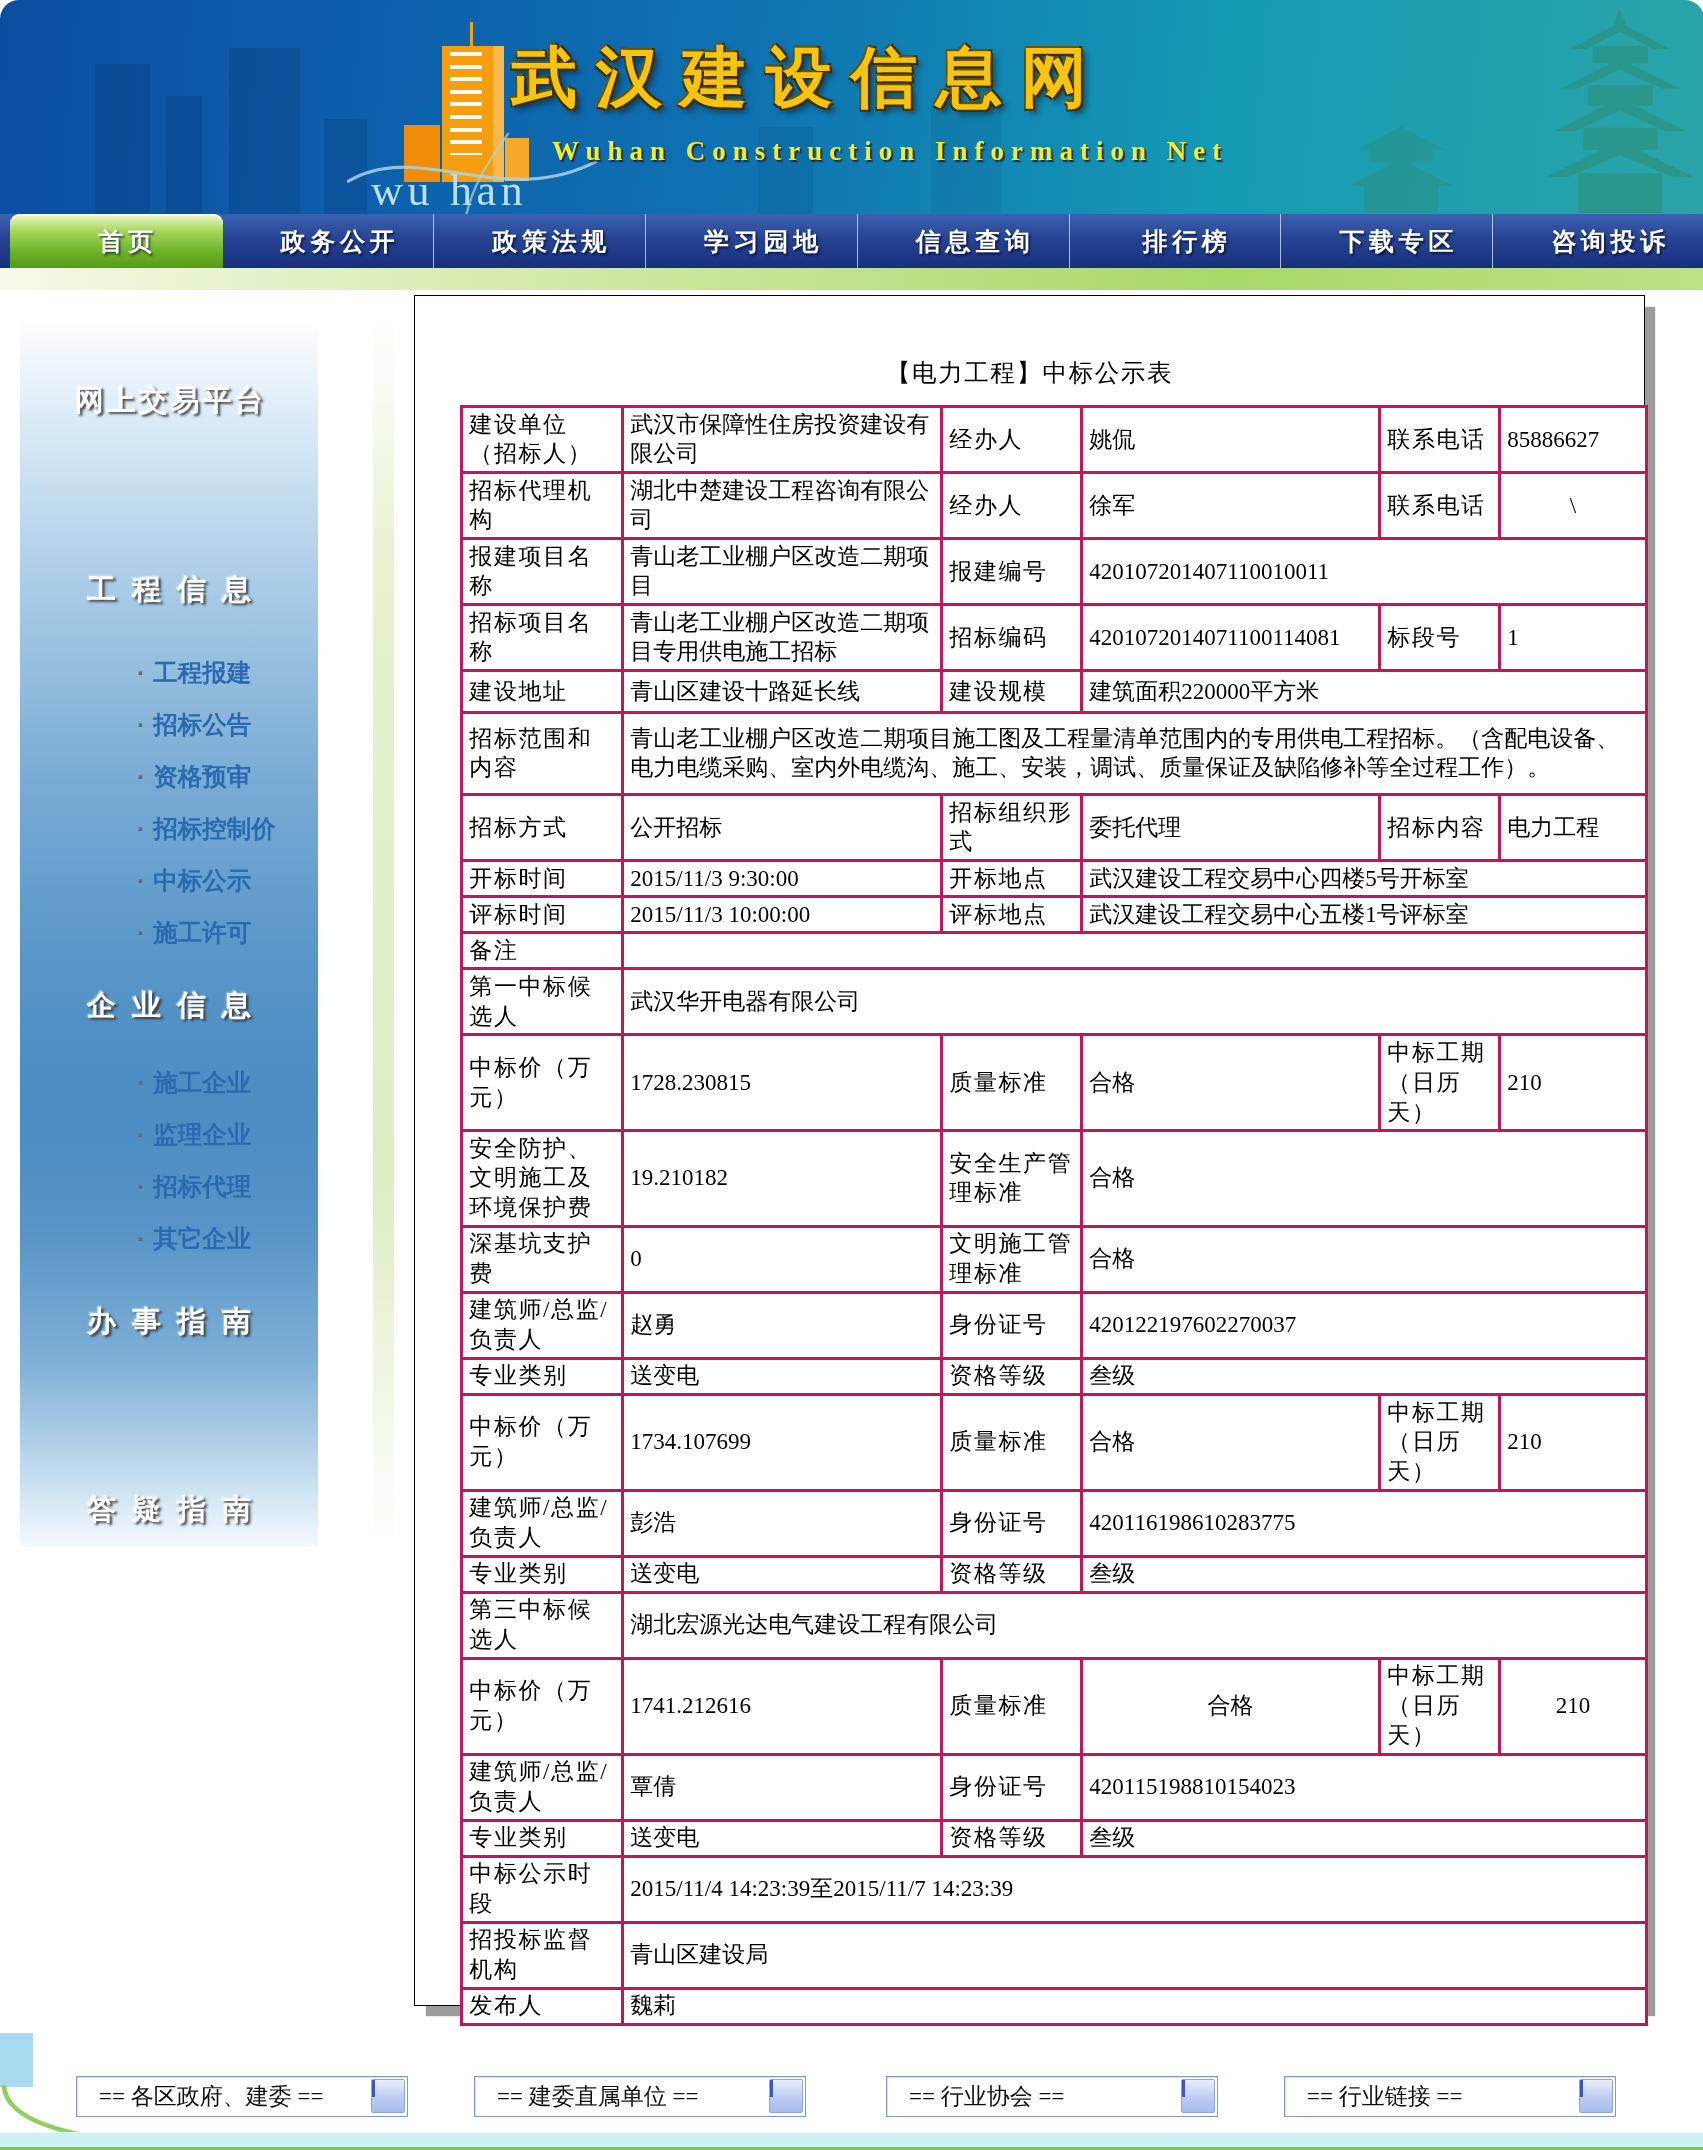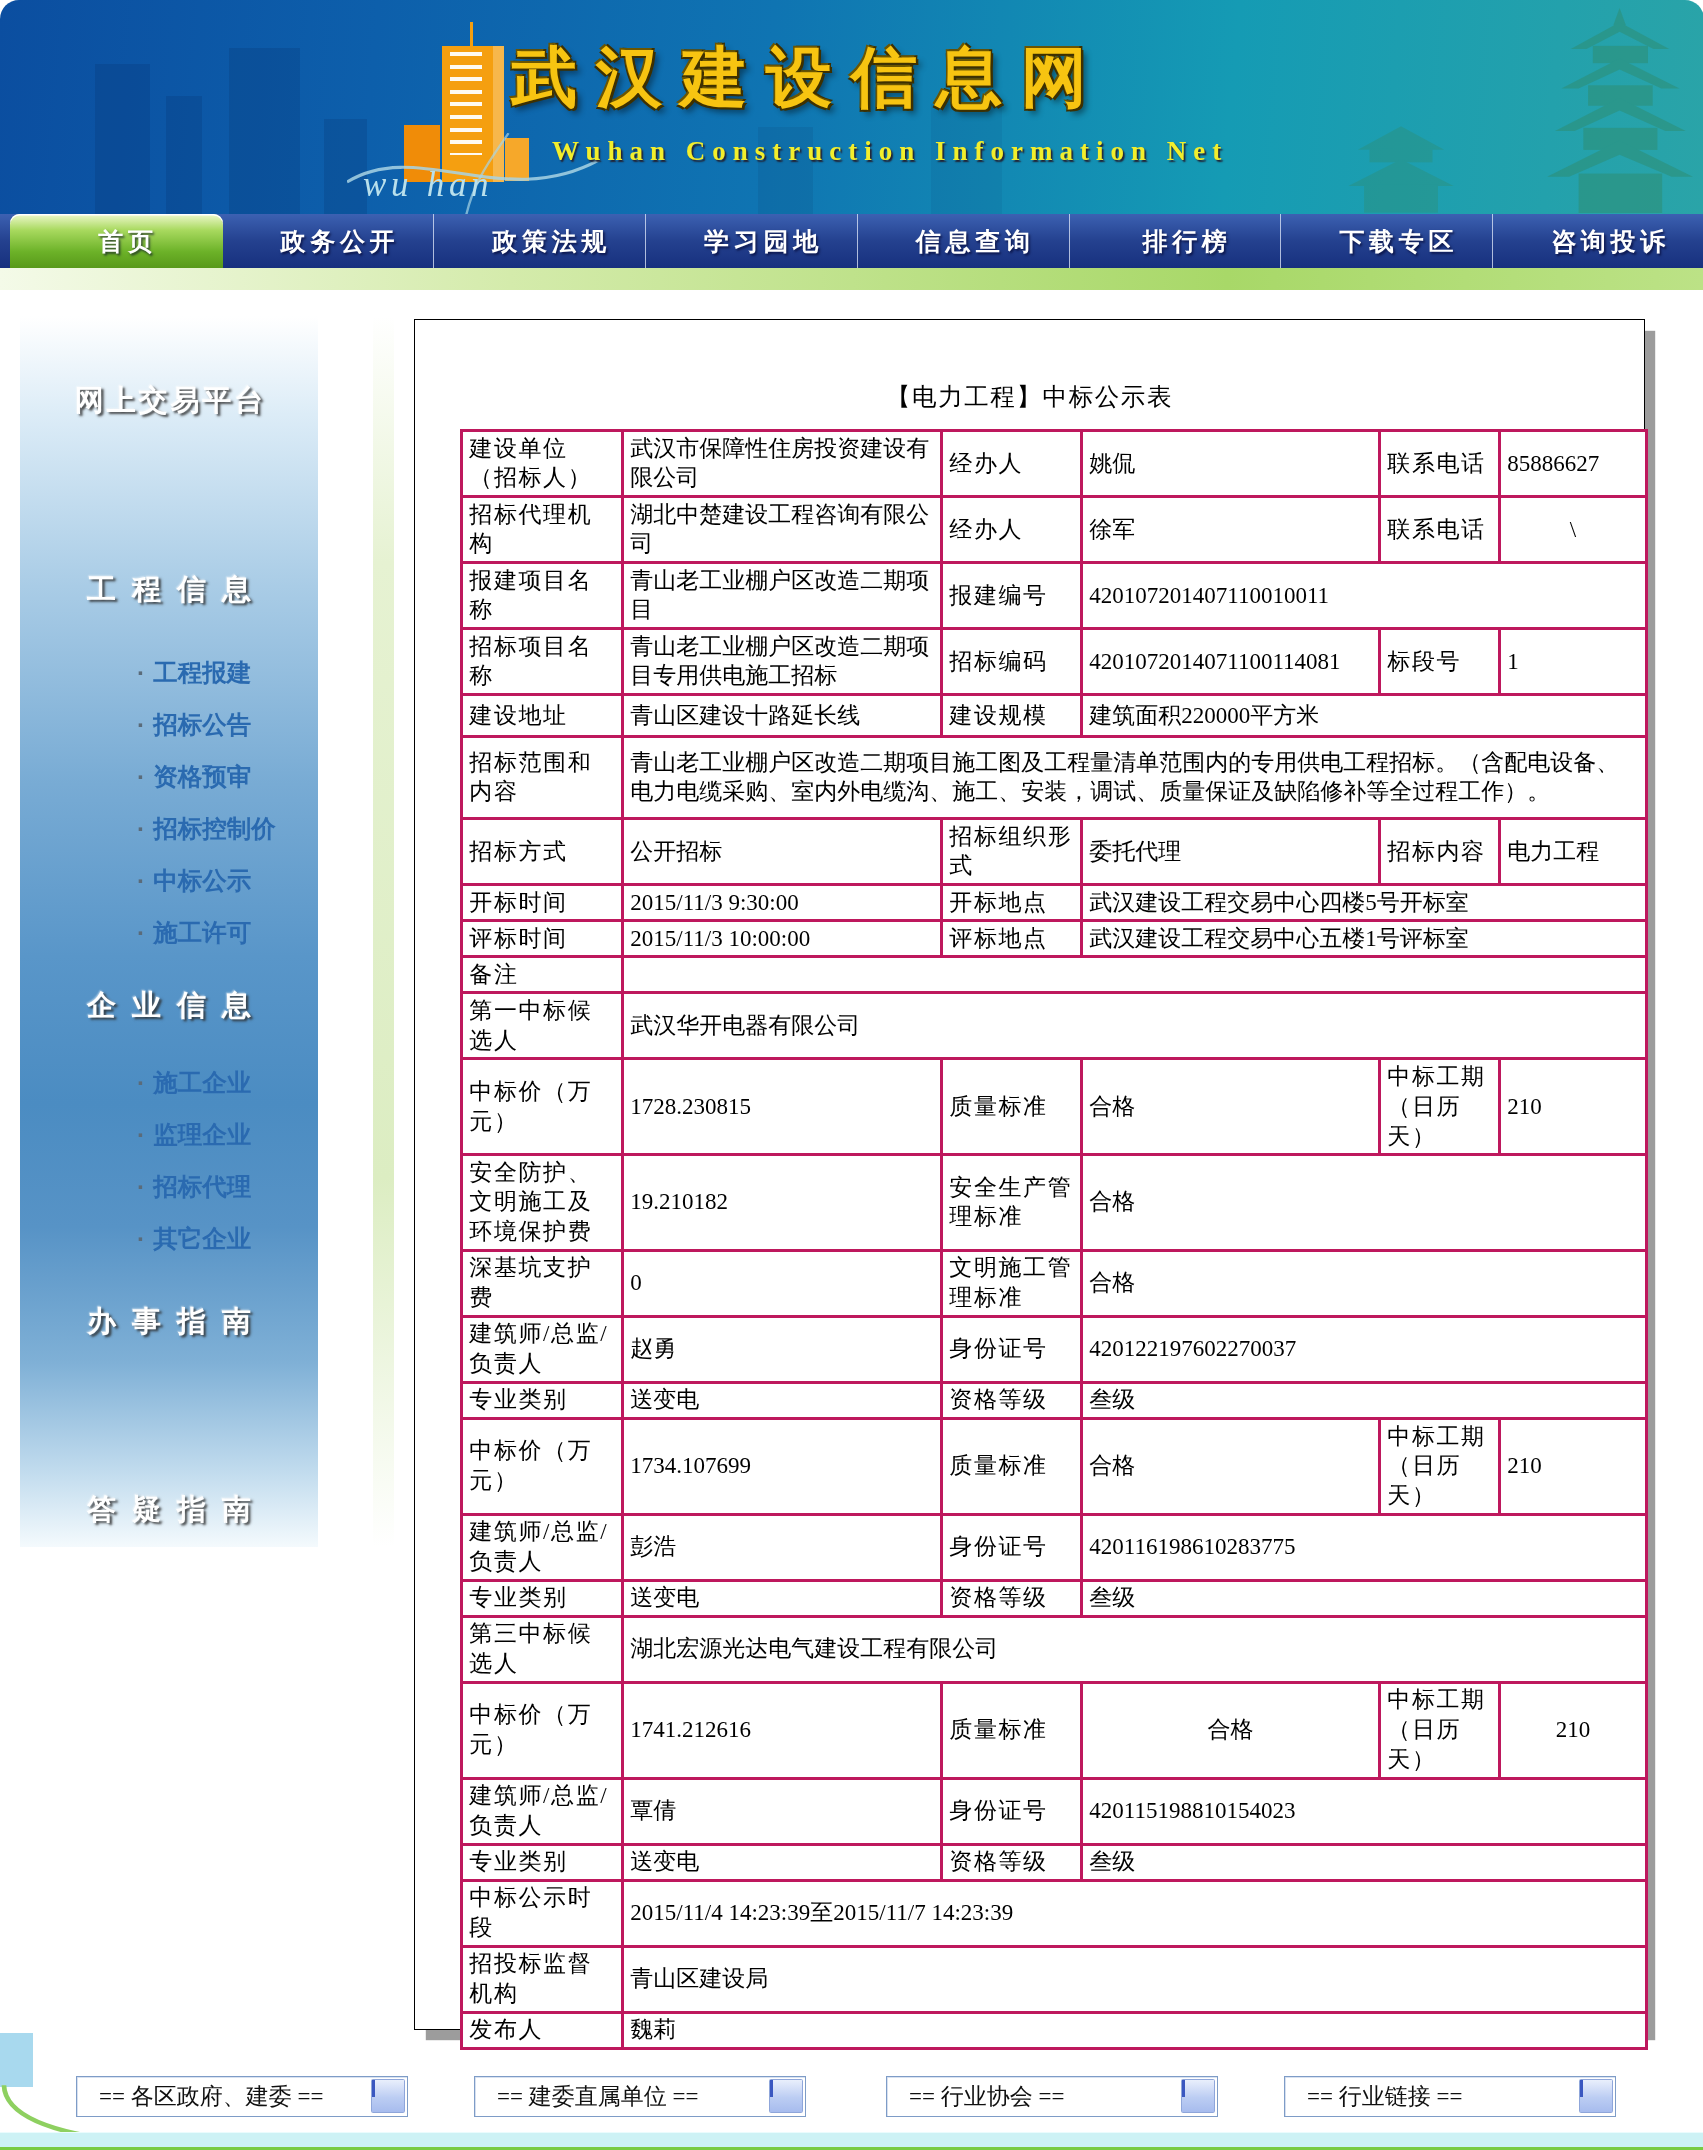--- a/index.html
+++ b/index.html
@@ -19,21 +19,21 @@
   .sk5{left:758px;width:55px;height:87px;background:rgba(8,40,92,.10);}
   .sk6{left:931px;width:71px;height:110px;background:rgba(8,40,92,.08);}
   .logo-tower{position:absolute;left:442px;top:46px;width:62px;height:136px;background:#f59f10;
               box-shadow:inset -11px 0 0 rgba(255,255,255,.25);}
   .logo-tower:before{content:"";position:absolute;left:8px;top:6.3px;width:32px;height:103px;
               background:repeating-linear-gradient(180deg,rgba(255,255,255,.95) 0 4px,transparent 4px 12.6px);}
   .logo-pole{position:absolute;left:470px;top:22px;width:3.2px;height:25px;background:#f59f10;}
   .logo-block-l{position:absolute;left:404px;top:125px;width:36px;height:57px;background:#f08c08;}
   .logo-block-r{position:absolute;left:505px;top:138px;width:24px;height:43px;background:#f6a82a;}
   .logo-script{position:absolute;left:347px;top:133px;width:260px;height:87px;}
-  .logo-script-text{position:absolute;left:16px;top:32px;font-style:italic;font-size:35px;color:#b9e0ec;
+  .logo-script-text{position:absolute;left:24px;top:32px;font-size:44px;color:#b9e0ec;
                     font-family:"Liberation Serif",serif;letter-spacing:4.7px;}
   .site-title{position:absolute;left:511px;top:33px;font-family:Liberation Serif, serif;
               font-size:66px;font-weight:bold;color:#f7c411;letter-spacing:19px;white-space:nowrap;
               text-shadow:2.4px 2.4px 0 #3e3000,-1.6px -1.6px 0 #6b5500,1.6px -1.6px 0 #3e3000,-1.6px 1.6px 0 #3e3000,4.7px 4.7px 6.3px rgba(0,0,0,.45);}
   .site-sub{position:absolute;left:552px;top:136px;font-size:27px;font-weight:bold;color:#f2ee2c;
             letter-spacing:7px;white-space:nowrap;text-shadow:1.6px 1.6px 1.6px #223;}
   .pagoda{position:absolute;}
 
   
   .nav{position:absolute;left:0;top:214px;width:1704px;height:54px;display:flex;
@@ -65,21 +65,21 @@
   .sec3{margin-top:49px;}
   .sec4{margin-top:153px;}
   .sb-links{margin-top:49px;}
   .sb-links.l2{margin-top:43px;}
   .sb-link{height:33px;line-height:33px;margin:0 0 19px 117px;font-size:24.5px;font-weight:bold;
        color:#2a6ab0;cursor:pointer;white-space:nowrap;}
   .sb-link:before{content:"·";color:#5a6b7a;margin-right:8px;font-weight:bold;}
 
   
   .panel{position:absolute;left:414px;top:295px;width:1229px;height:1709px;background:#fff;
-       border:1.6px solid #000;box-shadow:11px 11px 0 -0.8px #9c9c9c;margin-top:24px;}
+       border:1.6px solid #000;box-shadow:11px 11px 0 -0.8px #9c9c9c;}
   .panel-title{position:absolute;left:0;top:60px;width:100%;text-align:center;font-size:24.5px;color:#000;
        letter-spacing:1.6px;}
   table.bid{position:absolute;left:45px;top:109px;width:1167px;table-layout:fixed;
        border-collapse:separate;border-spacing:3.2px;background:#be185d;}
   table.bid td{background:#fff;font-size:23px;line-height:1.3;padding:1.6px 6.3px;vertical-align:middle;
        word-break:break-all;color:#000;}
   td.l{letter-spacing:1.6px;}
   td.ctr{text-align:center;}
   td.top{vertical-align:top;padding-top:6.3px;}
 

